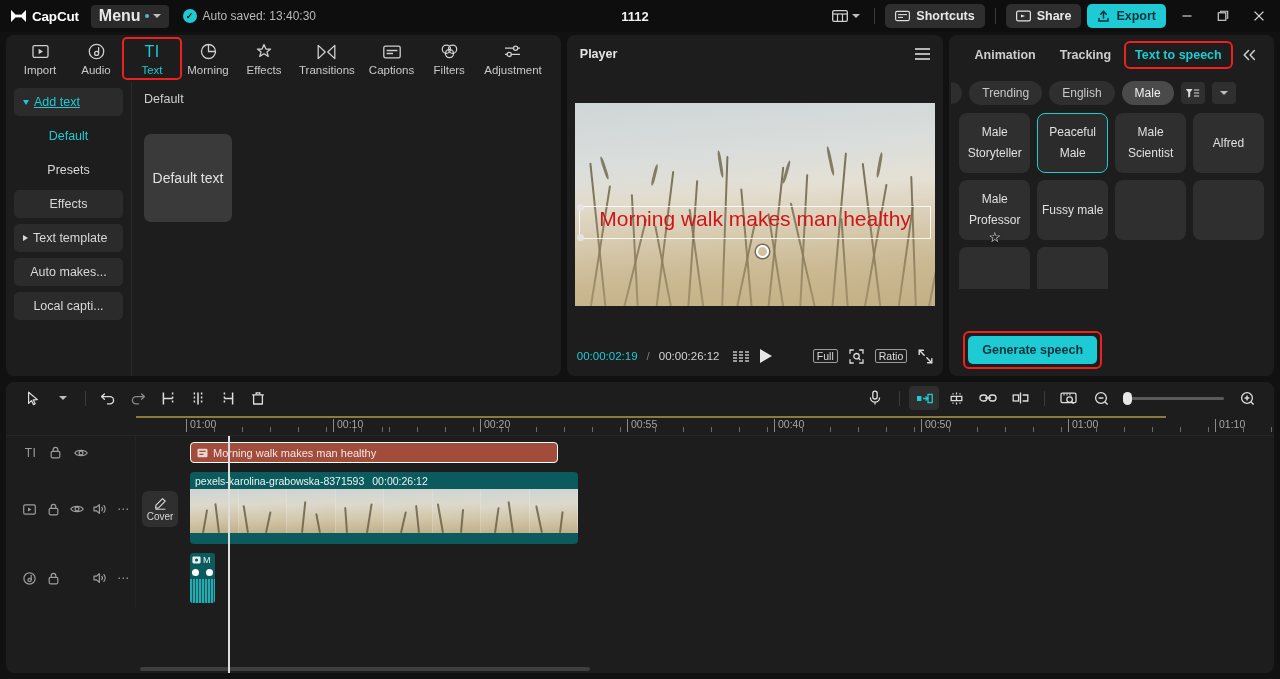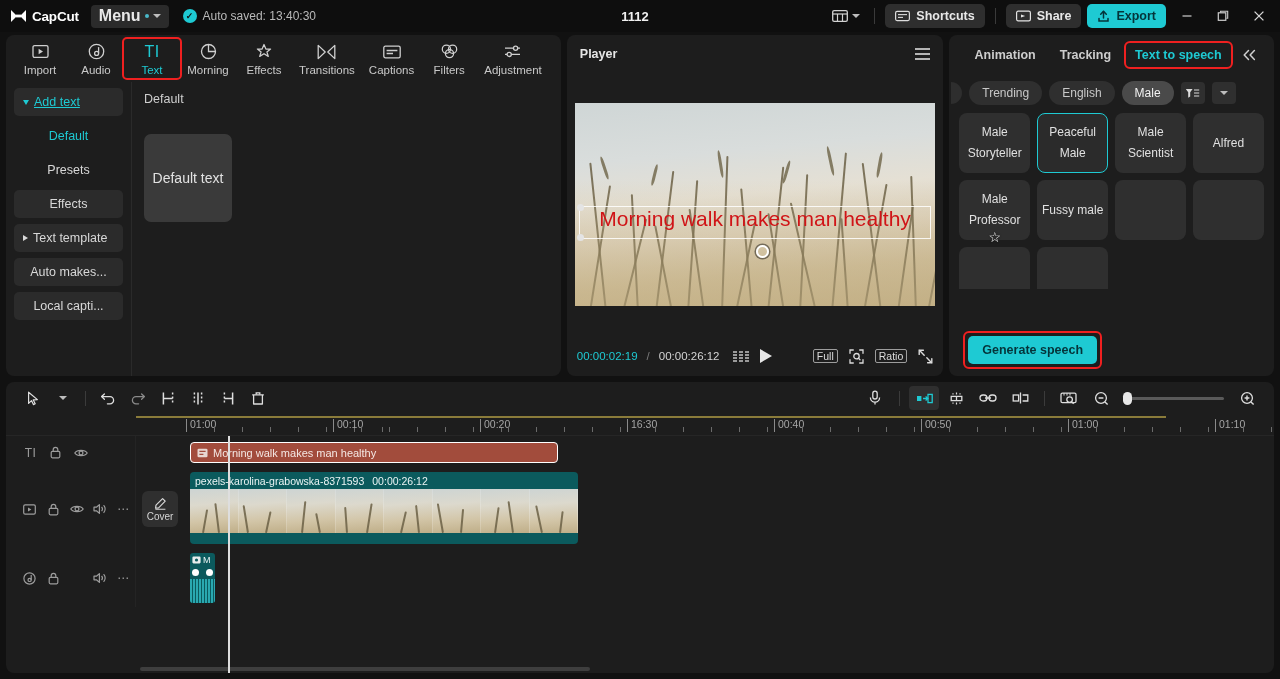--- a/index.html
+++ b/index.html
@@ -772,21 +772,21 @@
 
         <span class="tick major" style="left:344px"></span>
         <span class="tl-lab" style="left:348px">00:20</span>
         <span class="tick" style="left:372px"></span>
           <span class="tick" style="left:400px"></span>
         <span class="tick" style="left:428px"></span>
           <span class="tick" style="left:456px"></span>
         <span class="tick" style="left:484px"></span>
 
         <span class="tick major" style="left:491px"></span>
-        <span class="tl-lab" style="left:495px">16:30</span>
+        <span class="tl-lab" style="left:495px">00:55</span>
         <span class="tick" style="left:519px"></span>
           <span class="tick" style="left:547px"></span>
         <span class="tick" style="left:575px"></span>
           <span class="tick" style="left:603px"></span>
         <span class="tick" style="left:631px"></span>
 
         <span class="tick major" style="left:638px"></span>
         <span class="tl-lab" style="left:642px">00:40</span>
         <span class="tick" style="left:666px"></span>
           <span class="tick" style="left:694px"></span>

